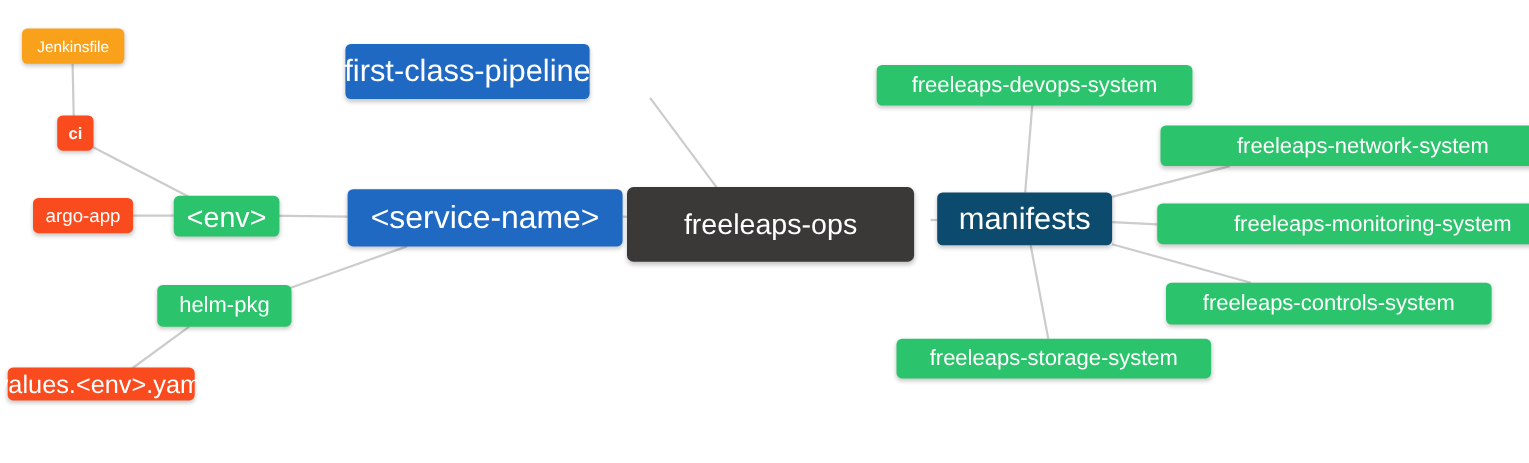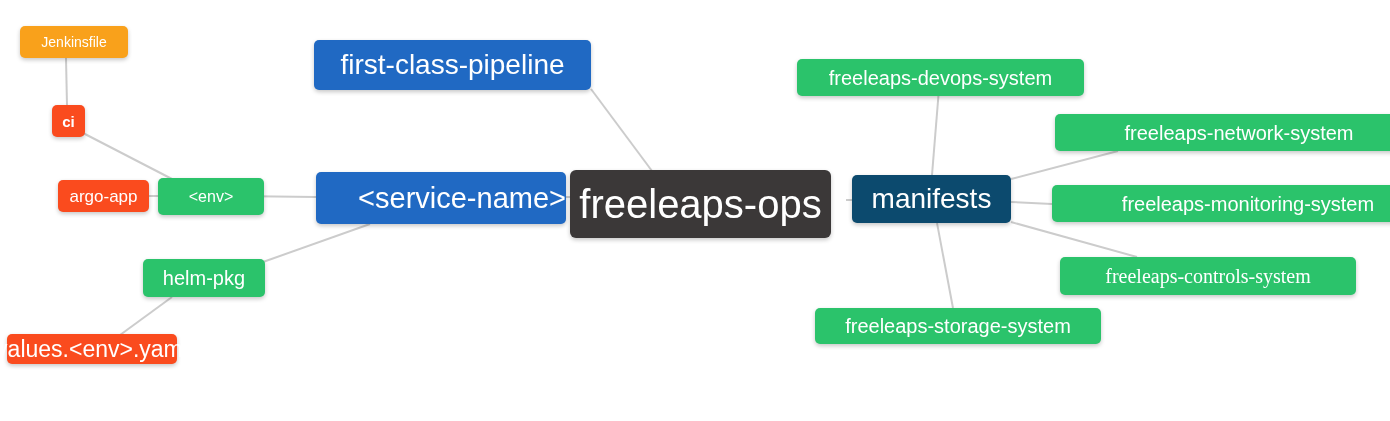--- a/index.html
+++ b/index.html
@@ -29,32 +29,32 @@
     justify-content: center;
     color: #ffffff;
     border-radius: 5px;
     box-shadow: 0 2px 4px rgba(0,0,0,0.22);
     cursor: pointer;
     white-space: nowrap;
     line-height: 1;
     user-select: none;
   }
   
-  .n-jenkinsfile { left: 20px;  top: 26px;  width: 108px;  height: 32px; font-size: 14px; }
+  .n-jenkinsfile { left: 20px;  top: 26px;  width: 93px;  height: 32px; font-size: 14px; }
   .n-ci          { left: 52px;  top: 105px; width: 33px;  height: 32px; font-size: 15px; font-weight: bold; }
   .n-argo        { left: 30px;  top: 180px; width: 91px;  height: 32px; font-size: 17px; }
-  .n-env         { left: 158px; top: 178px; width: 106px;  height: 37px; font-size: 16px; }
-  .n-pipeline    { left: 314px; top: 40px;  width: 277px; height: 50px; font-size: 28px; }
+  .n-env         { left: 158px; top: 178px; width: 96px;  height: 37px; font-size: 26px; }
+  .n-pipeline    { left: 314px; top: 40px;  width: 222px; height: 50px; font-size: 28px; }
   .n-service     { left: 316px; top: 172px; width: 250px; height: 52px; font-size: 29px; }
-  .n-ops         { left: 570px; top: 170px; width: 261px; height: 68px; font-size: 40px; border-radius: 6px; }
+  .n-ops         { left: 570px; top: 170px; width: 261px; height: 68px; font-size: 26px; border-radius: 6px; }
   .n-manifests   { left: 852px; top: 175px; width: 159px; height: 48px; font-size: 28px; }
   .n-devops      { left: 797px; top: 27px;  width: 287px; height: 37px; font-size: 20px; }
   .n-network     { left: 1055px;top: 114px; width: 320px; height: 37px; font-size: 20px; padding-left: 24px; }
   .n-monitoring  { left: 1052px;top: 185px; width: 318px; height: 37px; font-size: 20px; padding-left: 37px; }
-  .n-controls    { left: 1060px;top: 257px; width: 296px; height: 38px; font-size: 20px; font-family: Liberation Serif, serif; }
+  .n-controls    { left: 1060px;top: 257px; width: 296px; height: 38px; font-size: 20px; }
   .n-storage     { left: 815px; top: 308px; width: 286px; height: 36px; font-size: 20px; }
   .n-helm        { left: 143px; top: 259px; width: 122px; height: 38px; font-size: 20px; }
   .n-values      { left: 7px;   top: 334px; width: 170px; height: 30px; font-size: 23px; }
 </style>
 </head>
 <body>
 
 <div class="canvas">
 
   <svg class="edges" width="1390" height="421">
@@ -75,33 +75,33 @@
     </svg>
 
   <div class="node n-jenkinsfile" style="background: rgb(249, 161, 27);">
     <span>Jenkinsfile</span>
   </div>
 
   <div class="node n-ci" style="background: rgb(250, 75, 30);">
     <span>ci</span>
   </div>
 
-  <div class="node n-argo" style="background: rgb(250, 75, 30); margin-left: 28px;">
+  <div class="node n-argo" style="background: rgb(250, 75, 30);">
     <span>argo-app</span>
   </div>
 
   <div class="node n-env" style="background: rgb(43, 195, 107);">
     <span>&lt;env&gt;</span>
   </div>
 
   <div class="node n-pipeline" style="background: rgb(32, 105, 195);">
     <span>first-class-pipeline</span>
   </div>
 
-  <div class="node n-service" style="background: rgb(32, 105, 195); justify-content: flex-end;">
+  <div class="node n-service" style="background: rgb(32, 105, 195);">
     <span>&lt;service-name&gt;</span>
   </div>
 
   <div class="node n-ops" style="background: rgb(59, 56, 56);">
     <span>freeleaps-ops</span>
   </div>
 
   <div class="node n-manifests" style="background: #0c4a6e;">
     <span>manifests</span>
   </div>

